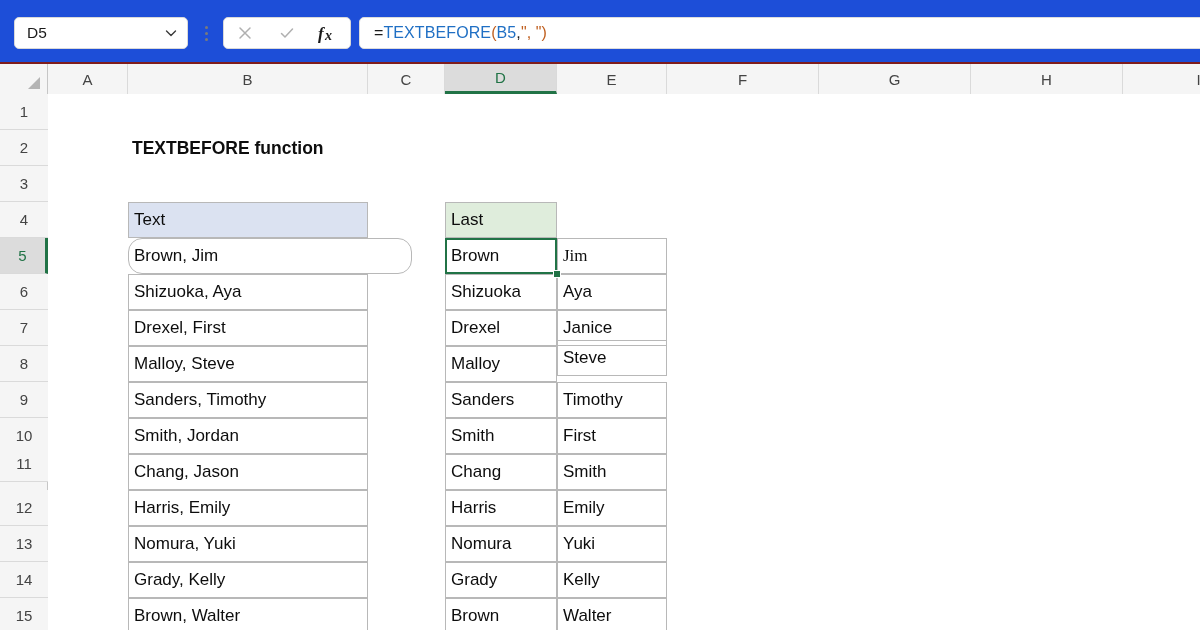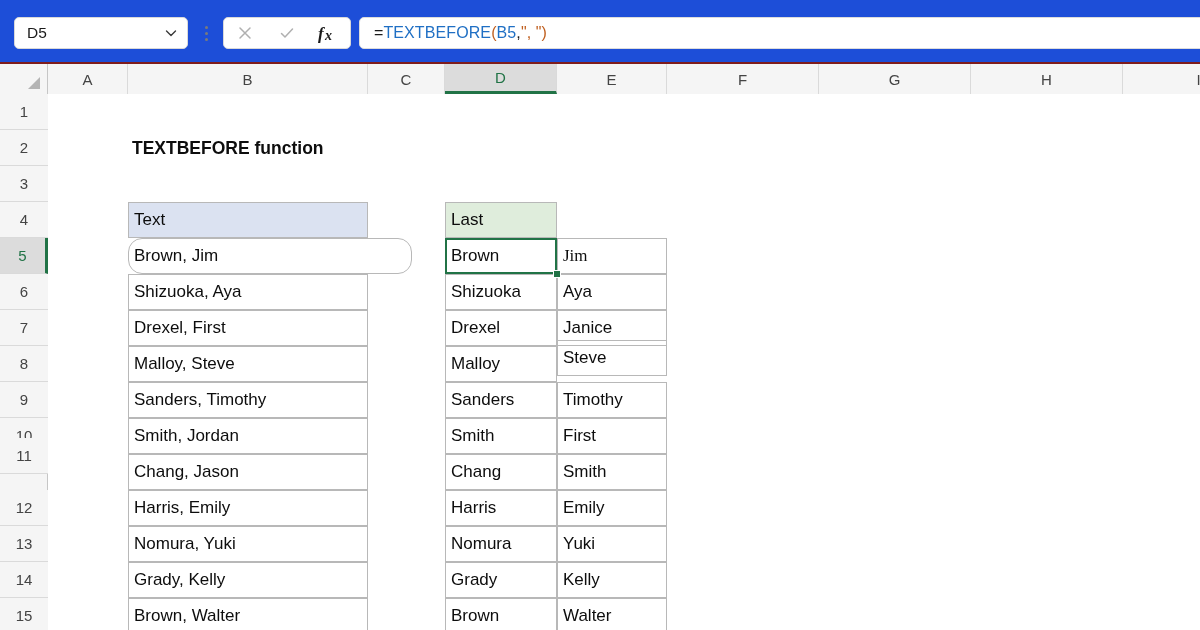--- a/index.html
+++ b/index.html
@@ -265,21 +265,21 @@
       <div class="rowhead" style="top: 0px; height: 36px;">1</div>
       <div class="rowhead" style="top: 36px; height: 36px;">2</div>
       <div class="rowhead" style="top: 72px; height: 36px;">3</div>
       <div class="rowhead" style="top: 108px; height: 36px;">4</div>
       <div class="rowhead active" style="top: 144px; height: 36px;">5</div>
       <div class="rowhead" style="top: 180px; height: 36px;">6</div>
       <div class="rowhead" style="top: 216px; height: 36px;">7</div>
       <div class="rowhead" style="top: 252px; height: 36px;">8</div>
       <div class="rowhead" style="top: 288px; height: 36px;">9</div>
       <div class="rowhead" style="top: 324px; height: 36px;">10</div>
-      <div class="rowhead" style="top: 344px; height: 36px;">11</div>
+      <div class="rowhead" style="top: 352px; height: 36px;">11</div>
       <div class="rowhead" style="top: 396px; height: 36px;">12</div>
       <div class="rowhead" style="top: 432px; height: 36px;">13</div>
       <div class="rowhead" style="top: 468px; height: 36px;">14</div>
       <div class="rowhead" style="top: 504px; height: 36px;">15</div>
     </div>
 
   <div id="cells">
     <div class="cell title" style="left: 80px; top: 36px; width: 240px; height: 36px;">TEXTBEFORE function</div>
       <div class="cell bordered hdr-blue" style="left: 80px; top: 108px; width: 240px; height: 36px;">Text</div>
       <div class="cell bordered" style="left: 80px; top: 144px; width: 284px; height: 36px; border-radius: 14px;">Brown, Jim</div>

